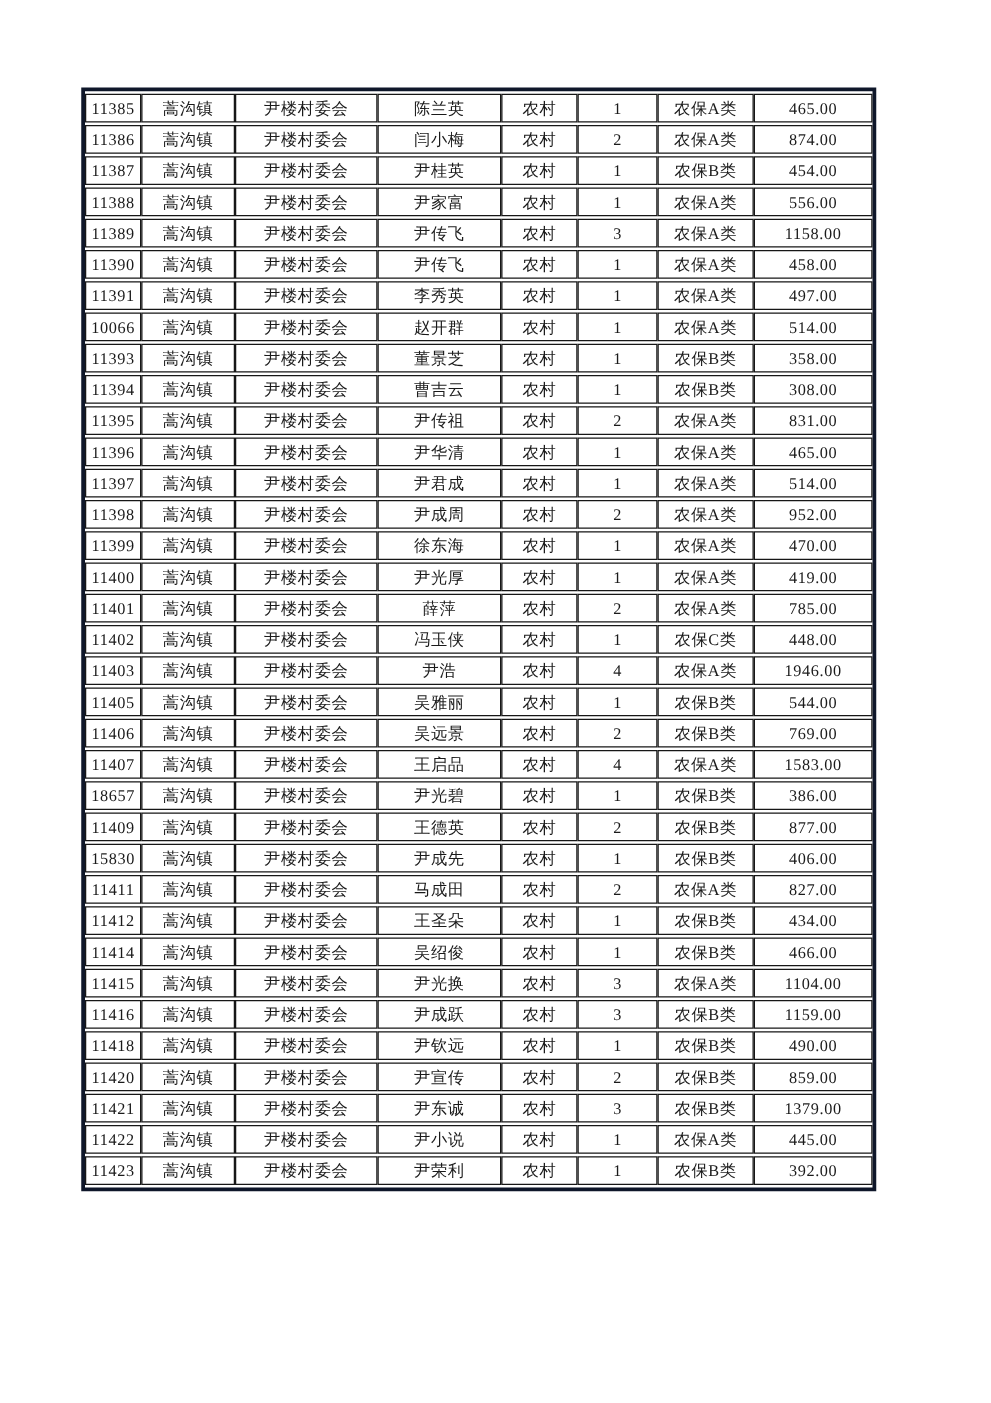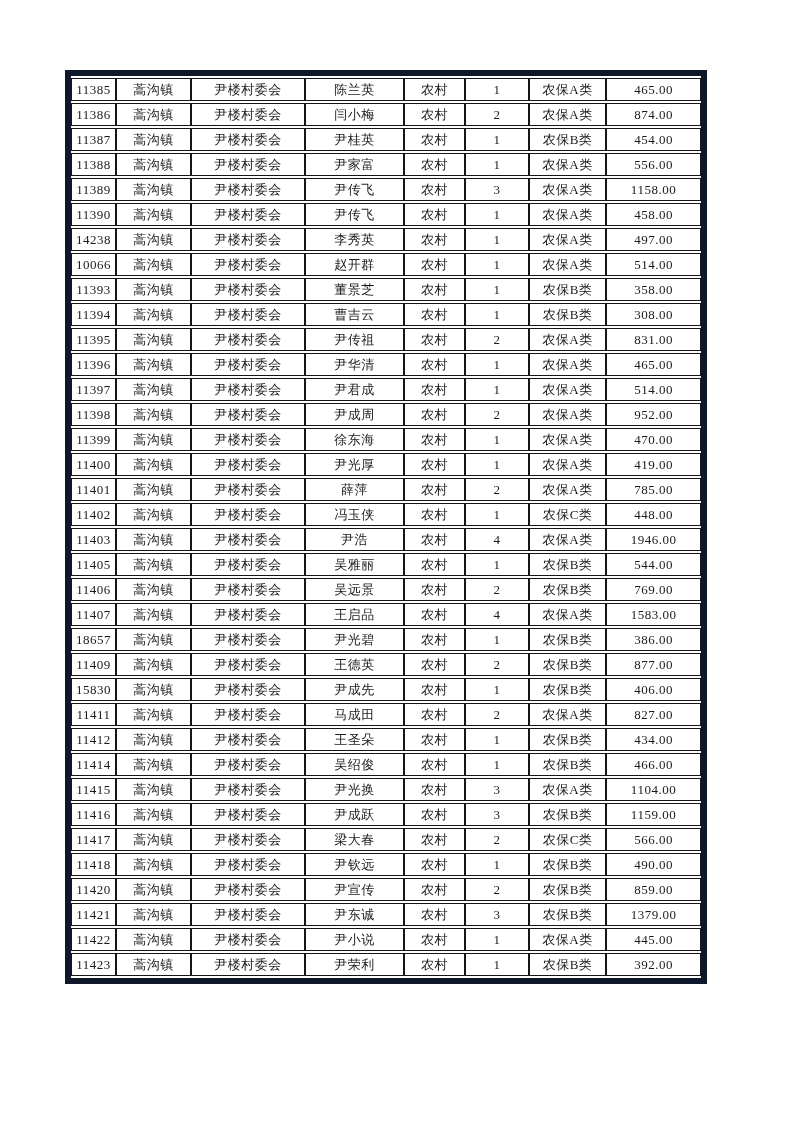--- a/index.html
+++ b/index.html
@@ -17,21 +17,21 @@
     color: #1a1a1a;
   }
   table.data-table {
     position: absolute;
     left: 65px;
     top: 70px;
     width: 632px;
     table-layout: fixed;
     border-collapse: separate;
     border-spacing: 0 2px;
-    border: 6px solid #0f172a;
+    border: 3px solid #0f172a;
   }
   table.data-table td {
     height: 21px;
     border: 1px solid #161616;
     text-align: center;
     vertical-align: middle;
     font-size: 13px;
     line-height: 21px;
     padding: 0 1px;
     overflow: hidden;
@@ -112,21 +112,21 @@
           <td class="num">11390</td>
           <td>蒿沟镇</td>
           <td>尹楼村委会</td>
           <td>尹传飞</td>
           <td>农村</td>
           <td class="num">1</td>
           <td>农保A类</td>
           <td class="num">458.00</td>
         </tr>
         <tr>
-          <td class="num">14238</td>
+          <td class="num">11391</td>
           <td>蒿沟镇</td>
           <td>尹楼村委会</td>
           <td>李秀英</td>
           <td>农村</td>
           <td class="num">1</td>
           <td>农保A类</td>
           <td class="num">497.00</td>
         </tr>
         <tr>
           <td class="num">10066</td>
@@ -350,30 +350,20 @@
         </tr>
         <tr>
           <td class="num">11416</td>
           <td>蒿沟镇</td>
           <td>尹楼村委会</td>
           <td>尹成跃</td>
           <td>农村</td>
           <td class="num">3</td>
           <td>农保B类</td>
           <td class="num">1159.00</td>
-        </tr>
-        <tr>
-          <td class="num">11417</td>
-          <td>蒿沟镇</td>
-          <td>尹楼村委会</td>
-          <td>梁大春</td>
-          <td>农村</td>
-          <td class="num">2</td>
-          <td>农保C类</td>
-          <td class="num">566.00</td>
         </tr>
         <tr>
           <td class="num">11418</td>
           <td>蒿沟镇</td>
           <td>尹楼村委会</td>
           <td>尹钦远</td>
           <td>农村</td>
           <td class="num">1</td>
           <td>农保B类</td>
           <td class="num">490.00</td>

